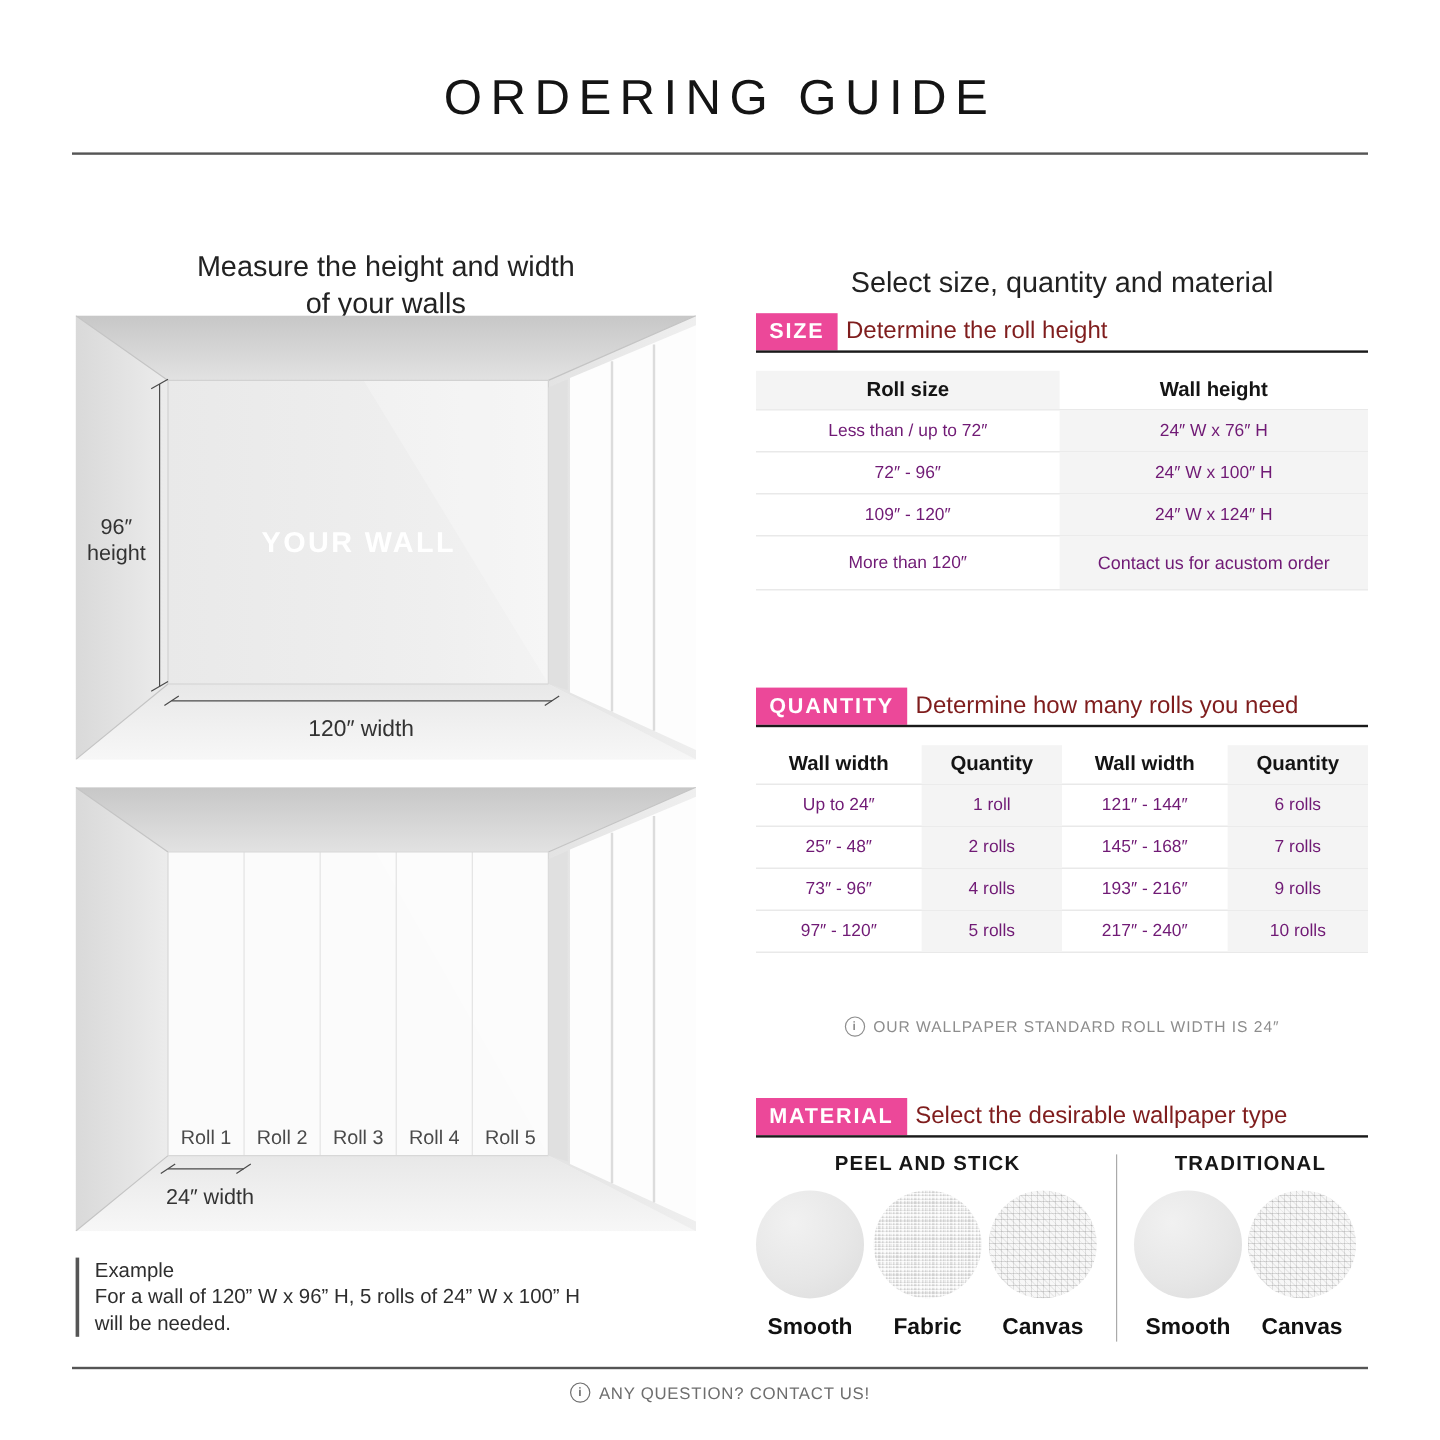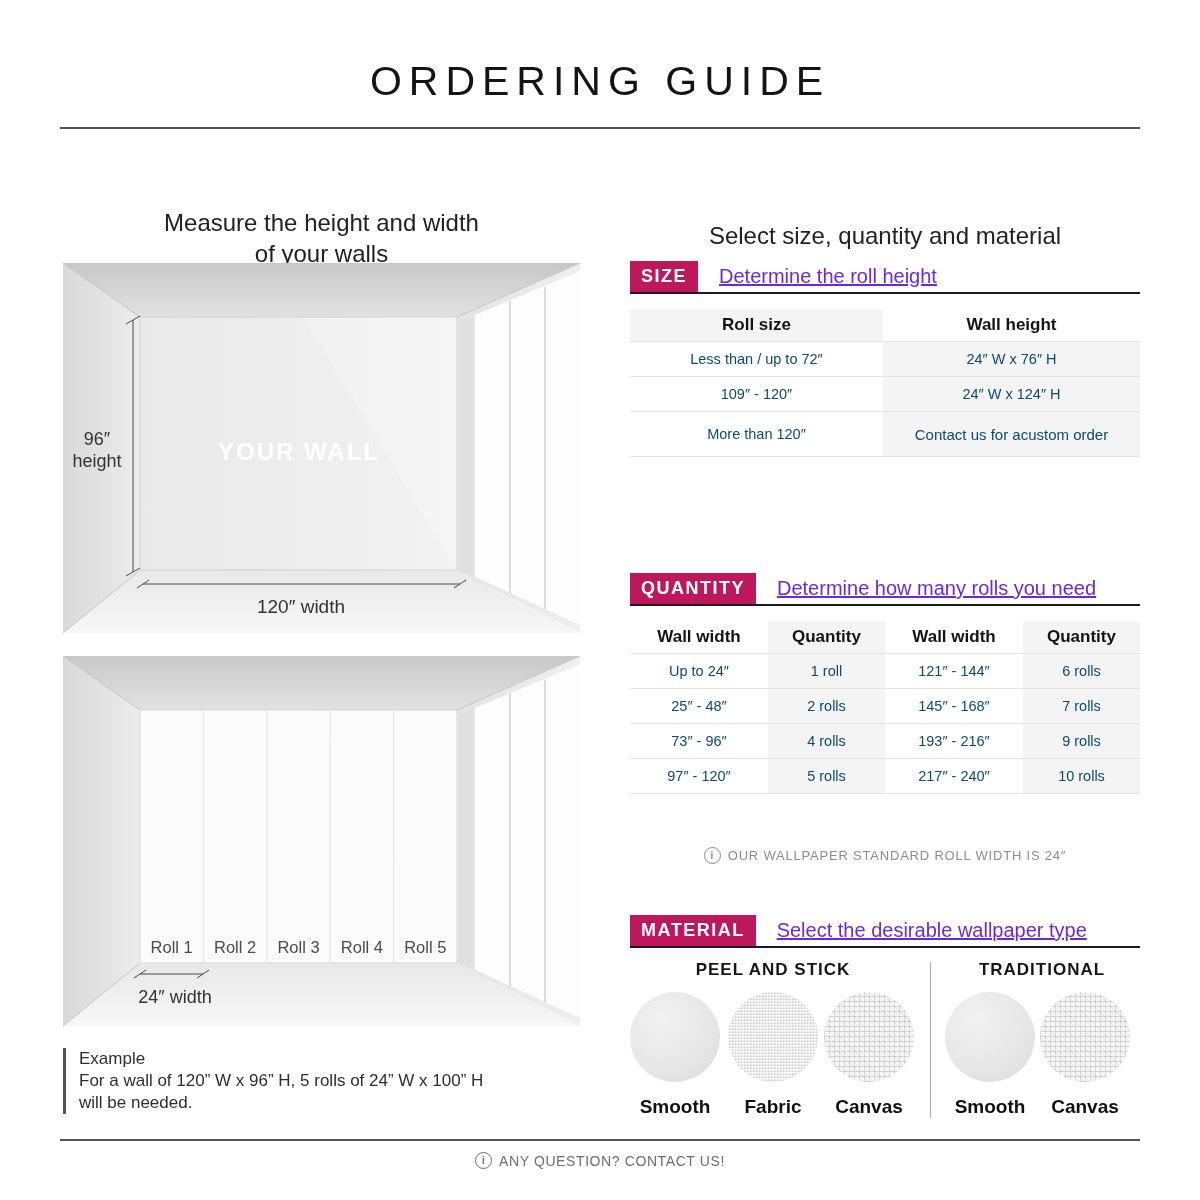--- a/index.html
+++ b/index.html
@@ -14,31 +14,31 @@
     font-weight:500;letter-spacing:7px;color:#141414;margin-top:16px;}
   .rule{background:#555;height:2px;}
   .rule-top{left:60px;top:127px;width:1080px;}
   .rule-bottom{left:60px;top:1139px;width:1080px;}
   
   .col-heading{font-size:24px;color:#222;line-height:31px;text-align:center;margin-top:30px;}
   .left-heading{left:63px;top:177px;width:517px;}
   .right-heading{left:630px;top:190px;width:510px;}
   
   .section-head{display:flex;align-items:center;height:31px;}
-  .section-tag{background:#be185d;color:#fff;font-weight:700;font-size:18px;
+  .section-tag{background:#ec4899;color:#fff;font-weight:700;font-size:18px;
     letter-spacing:1.5px;padding:0 11px;height:31px;display:flex;align-items:center;}
-  .section-sub{font-size:20px;color:#6d28d9;margin-left:21px;text-decoration:underline;}
+  .section-sub{font-size:20px;color:#7f1d1d;margin-left:7px;}
   .section-rule{background:#1a1a1a;height:2px;width:510px;left:630px;}
   
   .tbl{left:630px;width:510px;}
   .trow{display:grid;border-bottom:1px solid #e4e4e4;}
   .size-grid{grid-template-columns:253px 257px;}
   .qty-grid{grid-template-columns:138px 117px 138px 117px;}
   .cell{display:flex;align-items:center;justify-content:center;text-align:center;
-    font-size:14.5px;color:#0c4a6e;height:34px;}
+    font-size:14.5px;color:#701a75;height:34px;}
   .thead .cell{height:32px;font-size:17px;font-weight:700;color:#141414;}
   .shade{background:#f4f4f4;}
   .custom-cell{flex-direction:row;line-height:15px;font-size:15px;}
   .row-tall .cell{height:44px;}
   
   .note{left:630px;top:847px;width:510px;display:flex;align-items:center;
     justify-content:center;gap:7px;font-size:13px;letter-spacing:.8px;color:#8d8d8d;}
   .info-icon{width:15px;height:15px;border:1.5px solid #8d8d8d;border-radius:50%;
     font-size:10px;line-height:15px;text-align:center;color:#8d8d8d;font-weight:700;
     flex:0 0 auto;}
@@ -195,20 +195,24 @@
 <div class="abs tbl" style="top:309px;">
   <div class="trow thead size-grid">
     <div class="cell shade">Roll size</div>
     <div class="cell">Wall height</div>
   </div>
   <div class="trow size-grid">
     <div class="cell">Less than / up to 72″</div>
     <div class="cell shade">24″ W x 76″ H</div>
   </div>
   <div class="trow size-grid">
+    <div class="cell">72″ - 96″</div>
+    <div class="cell shade">24″ W x 100″ H</div>
+  </div>
+  <div class="trow size-grid">
     <div class="cell">109″ - 120″</div>
     <div class="cell shade">24″ W x 124″ H</div>
   </div>
   <div class="trow size-grid row-tall">
     <div class="cell">More than 120″</div>
     <div class="cell shade custom-cell">
       <span>Contact us for a</span>
       <span>custom order</span>
     </div>
   </div>

